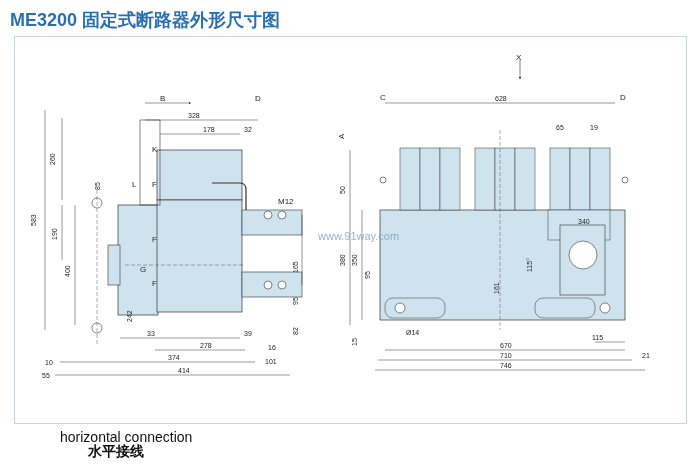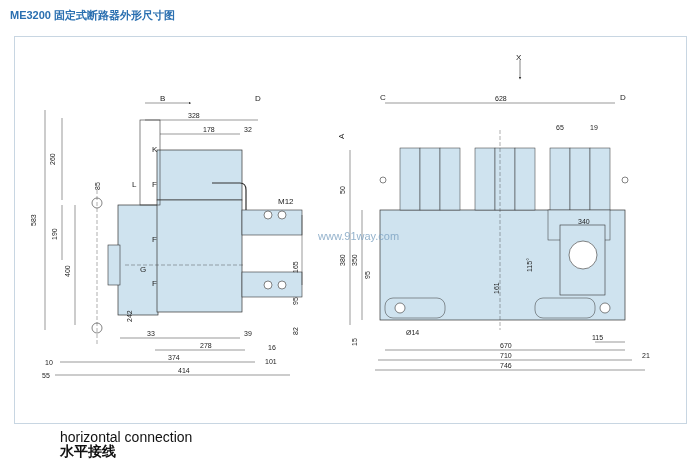--- a/index.html
+++ b/index.html
@@ -1,23 +1,23 @@
 <!DOCTYPE html>
 <html><head>
 <meta charset="utf-8">
 <style>
   html,body{margin:0;padding:0;background:#fff;}
   body{width:697px;height:476px;position:relative;overflow:hidden;font-family:"Liberation Sans",sans-serif;}
-  .title{position:absolute;left:10px;top:8px;font-size:11px;font-weight:bold;color:#2a6fb0;}
+  .title{position:absolute;left:10px;top:8px;font-size:18px;font-weight:bold;color:#2a6fb0;}
   .frame{position:absolute;left:14px;top:36px;width:671px;height:386px;border:1px solid #c8d6e2;}
   svg{position:absolute;left:0;top:0;}
   .dim{font-family:"Liberation Sans",sans-serif;font-size:7px;fill:#222;}
   .lbl{font-family:"Liberation Sans",sans-serif;font-size:8px;fill:#222;}
   .caption{position:absolute;left:60px;top:430px;font-size:14px;color:#111;line-height:14px;}
-  .caption .cn{font-weight:bold;}
+  .caption .cn{font-weight:bold;margin-left:28px;}
   .wm{font-family:"Liberation Sans",sans-serif;font-size:11px;fill:#7aa0c0;opacity:0.8;}
 </style>
 </head>
 <body>
 
 <div class="title">ME3200 固定式断路器外形尺寸图</div>
 <div class="frame"></div>
 
 <svg width="697" height="476">
   <defs>

